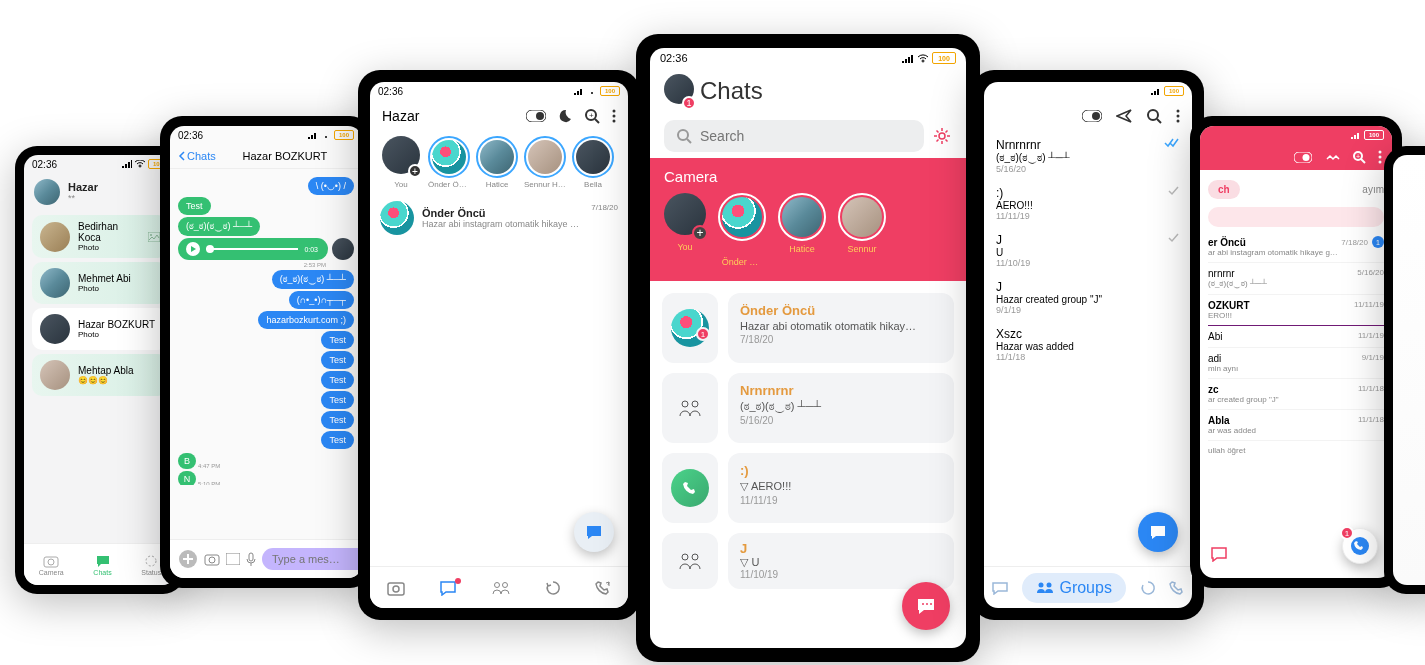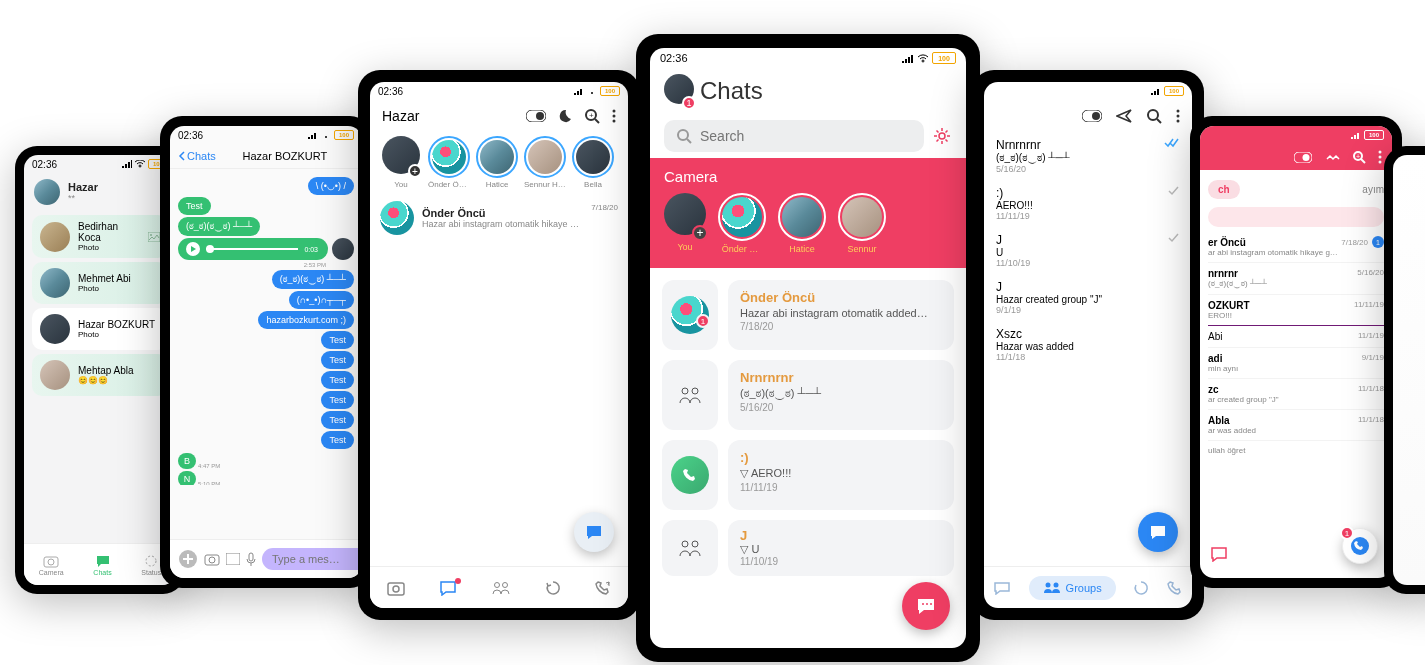--- a/index.html
+++ b/index.html
@@ -396,38 +396,38 @@
  </div>
  <div style="background:#ef3e63;padding:10px 14px 14px;color:#fff">
   <div style="font-size:15px;margin-bottom:8px">Camera</div>
   <div style="display:flex;gap:12px">
    <div style="text-align:center">
             <div style="position:relative"><span class="av d" style="width:42px;height:42px"></span><span style="position:absolute;bottom:-2px;right:-2px;width:16px;height:16px;background:#444;border-radius:50%;color:#fff;display:flex;align-items:center;justify-content:center;font-size:12px;border:2px solid #ef3e63">+</span></div>
             <div style="font-size:9px;color:#ffcd5a;margin-top:3px">You</div>
           </div>
    <div style="text-align:center"><span class="ring pink">
               <span class="av aero" style="width:40px;height:40px"></span>
-            </span><div style="font-size:9px;color:#ffcd5a;margin-top:3px;width:44px;overflow:hidden;text-overflow:ellipsis">Önder …</div></div>
+            </span><div style="font-size:9px;color:#ffcd5a;margin-top:16px;width:44px;overflow:hidden;text-overflow:ellipsis">Önder …</div></div>
    <div style="text-align:center"><span class="ring pink">
               <span class="av" style="width:40px;height:40px"></span>
             </span><div style="font-size:9px;color:#ffcd5a;margin-top:3px">Hatice</div></div>
    <div style="text-align:center"><span class="ring pink">
               <span class="av p" style="width:40px;height:40px"></span>
             </span><div style="font-size:9px;color:#ffcd5a;margin-top:3px">Sennur</div></div>
   </div>
  </div>
  <div style="padding:12px 12px 0">
   <div style="display:flex;gap:10px;margin-bottom:10px">
    <div style="width:56px;height:70px;background:#f3f4f6;border-radius:12px;display:flex;align-items:center;justify-content:center;position:relative">
             <span class="av aero" style="width:38px;height:38px"></span>
             <span style="position:absolute;top:34px;left:34px;width:14px;height:14px;background:#ef3e63;border-radius:50%;color:#fff;font-size:8px;display:flex;align-items:center;justify-content:center;border:2px solid #f3f4f6">1</span>
           </div>
    <div style="flex:1;background:#f3f4f6;border-radius:12px;padding:10px 12px">
     <div style="font-size:13px;font-weight:600;color:#e49a3f">Önder Öncü</div>
-    <div style="font-size:11px;color:#555;margin:2px 0">Hazar abi instagram otomatik added…</div>
+    <div style="font-size:11px;color:#555;margin:2px 0">Hazar abi otomatik otomatik hikay…</div>
     <div style="font-size:10px;color:#999">7/18/20</div>
    </div>
   </div>
   <div style="display:flex;gap:10px;margin-bottom:10px">
    <div style="width:56px;height:70px;background:#f3f4f6;border-radius:12px;display:flex;align-items:center;justify-content:center">
             <svg width="24" height="18">
               <circle cx="7" cy="5" r="3" fill="none" stroke="#555"></circle>
               <circle cx="17" cy="5" r="3" fill="none" stroke="#555"></circle>
               <path d="M2 17a5 5 0 0110 0M12 17a5 5 0 0110 0" fill="none" stroke="#555"></path>
             </svg>
@@ -565,21 +565,21 @@
           <svg width="18" height="14">
             <path d="M2 2h14v8H7l-4 3V10H2z" fill="none" stroke="#9bb8d9" stroke-width="1.5"></path>
           </svg>
         </div>
   <div style="background:#e0ecfb;border-radius:16px;padding:6px 14px;flex-direction:row;gap:5px;color:#2b87f4">
           <svg width="18" height="12">
             <circle cx="5" cy="3" r="2.5" fill="#2b87f4"></circle>
             <circle cx="13" cy="3" r="2.5" fill="#2b87f4"></circle>
             <path d="M1 11a4 4 0 018 0M9 11a4 4 0 018 0" fill="#2b87f4"></path>
           </svg>
-          <span style="font-size:11px">Groups</span>
+          <span style="font-size:16px">Groups</span>
         </div>
   <div>
           <svg width="16" height="16">
             <path d="M8 2a6 6 0 11-5 3" fill="none" stroke="#9bb8d9" stroke-width="1.5"></path>
           </svg>
         </div>
   <div>
           <svg width="16" height="16">
             <path d="M3 2l3 1-1 3 4 4 3-1 1 3-2 2a12 12 0 01-10-10z" fill="none" stroke="#9bb8d9" stroke-width="1.5"></path>
           </svg>
@@ -637,41 +637,41 @@
             <div style="font-size:10px;font-weight:600">er Öncü</div>
             <div style="display:flex;align-items:center;gap:4px">
               <span style="font-size:8px;color:#999">7/18/20</span>
               <span style="width:12px;height:12px;background:#2b87f4;border-radius:50%;color:#fff;font-size:7px;display:flex;align-items:center;justify-content:center">1</span>
             </div>
           </div>
    <div style="font-size:8px;color:#888">ar abi instagram otomatik hikaye g…</div>
   </div>
   <div style="padding:5px 0;border-bottom:1px solid #f3f3f3">
    <div style="display:flex;justify-content:space-between">
-            <div style="font-size:10px;font-weight:700">nrnrnr</div>
+            <div style="font-size:10px;font-weight:400">nrnrnr</div>
             <span style="font-size:8px;color:#999">5/16/20</span>
           </div>
    <div style="font-size:8px;color:#888">(ಠ_ಠ)(ಠ‿ಠ)  ┴─┴</div>
   </div>
   <div style="padding:5px 0;border-bottom:1px solid #701a75">
    <div style="display:flex;justify-content:space-between">
             <div style="font-size:10px;font-weight:600">OZKURT</div>
             <span style="font-size:8px;color:#999">11/11/19</span>
           </div>
    <div style="font-size:8px;color:#888">ERO!!!</div>
   </div>
   <div style="padding:5px 0;border-bottom:1px solid #f3f3f3">
    <div style="display:flex;justify-content:space-between">
             <div style="font-size:10px;font-weight:400"> Abi</div>
             <span style="font-size:8px;color:#999">11/1/19</span>
           </div>
   </div>
   <div style="padding:5px 0;border-bottom:1px solid #f3f3f3">
    <div style="display:flex;justify-content:space-between">
-            <div style="font-size:10px;font-weight:700">adi</div>
+            <div style="font-size:10px;font-weight:400">adi</div>
             <span style="font-size:8px;color:#999">9/1/19</span>
           </div>
    <div style="font-size:8px;color:#888">min aynı</div>
   </div>
   <div style="padding:5px 0;border-bottom:1px solid #f3f3f3">
    <div style="display:flex;justify-content:space-between">
             <div style="font-size:10px;font-weight:600">zc</div>
             <span style="font-size:8px;color:#999">11/1/18</span>
           </div>
    <div style="font-size:8px;color:#888">ar created group "J"</div>

